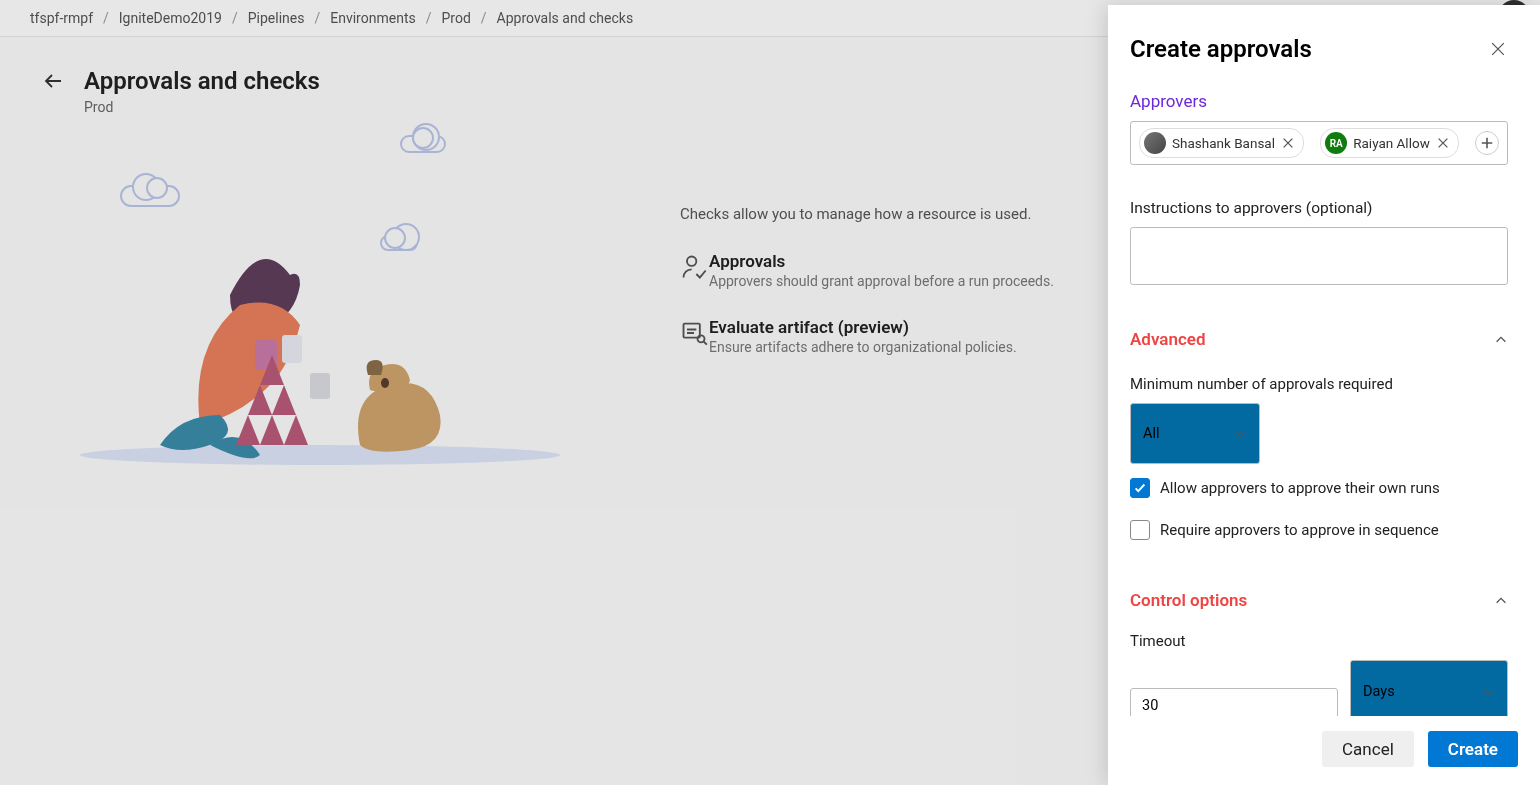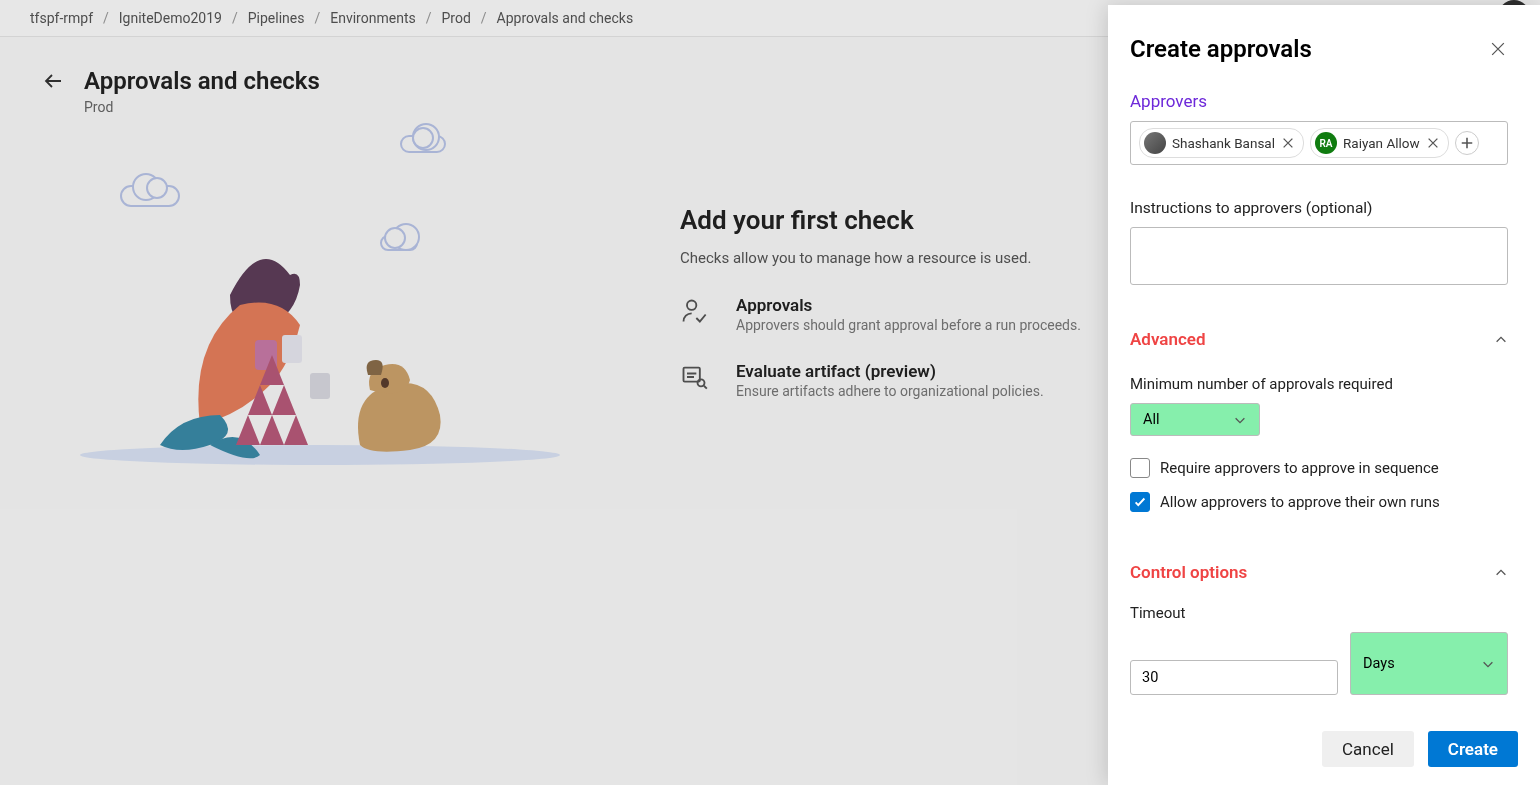--- a/index.html
+++ b/index.html
@@ -17,51 +17,51 @@
 .back-arrow { width:28px; height:28px; cursor:pointer; display:flex; align-items:center; justify-content:center; color:#333; }
 .page-title { font-size:24px; font-weight:600; color:#222; }
 .page-subtitle { font-size:14px; color:#666; margin-top:4px; }
 
 
 .main { display:flex; gap:60px; padding:40px 60px; align-items:flex-start; }
 .illus { width:560px; height:320px; position:relative; }
 .right-col { padding-top:40px; }
 .right-col h2 { font-size:26px; font-weight:600; color:#222; margin-bottom:14px; }
 .right-col .sub { font-size:15px; color:#555; margin-bottom:28px; }
-.check-item { display:flex; gap:28px; margin-bottom:28px; }
+.check-item { display:flex; gap:1px; margin-bottom:28px; }
 .check-label { font-size:17px; font-weight:600; color:#222; }
 .check-desc { font-size:14px; color:#777; margin-top:2px; }
 .check-icon { width:28px; height:28px; color:#555; flex-shrink:0; margin-top:2px; }
 
 
 .panel { position:absolute; top:5px; right:0; width:432px; height:780px; background:#fff; box-shadow:-2px 0 20px rgba(0,0,0,0.15); display:flex; flex-direction:column; }
 .panel-body { flex:1; overflow-y:auto; padding:30px 22px 10px 22px; border-right:10px solid #fff; }
 .panel-body::-webkit-scrollbar { width:14px; }
 .panel-body::-webkit-scrollbar-track { background:#f1f1f1; }
 .panel-body::-webkit-scrollbar-thumb { background:#c1c1c1; }
 .panel-body::-webkit-scrollbar-button { background:#e7e7e7; height:14px; }
 .panel-head { display:flex; justify-content:space-between; align-items:center; margin-bottom:28px; }
 .panel-title { font-size:24px; font-weight:600; }
 .close-x { width:20px; height:20px; cursor:pointer; color:#555; }
 .section-label { font-size:17px; color:#6d28d9; margin-bottom:10px; }
-.approvers-box { border:1px solid #bbb; border-radius:3px; padding:6px 8px; display:flex; gap:6px; flex-wrap:wrap; align-items:center; min-height:38px; }
+.approvers-box { border:1px solid #bbb; border-radius:3px; padding:6px 8px; display:flex; gap:6px; flex-wrap:wrap; align-items:center; min-height:38px;justify-content:space-between; }
 .chip { display:flex; align-items:center; gap:6px; border:1px solid #ddd; border-radius:14px; padding:3px 8px 3px 4px; font-size:13.5px; color:#333; }
 .chip .ava { width:22px; height:22px; border-radius:50%; background:#888; display:flex; align-items:center; justify-content:center; font-size:10px; color:#fff; font-weight:600; }
 .chip .ava.green { background:#107C10; }
 .chip .rm { cursor:pointer; color:#555; width:14px; height:14px; }
 .add-chip { width:24px; height:24px; border:1px solid #ccc; border-radius:50%; display:flex; align-items:center; justify-content:center; cursor:pointer; color:#555; font-size:16px; }
 
 .field-label { font-size:15.5px; color:#222; margin:34px 0 10px; }
 .textarea { width:100%; min-height:58px; border:1px solid #bbb; border-radius:3px; padding:8px; font-size:14px; resize:none; }
 
 .collapsible { display:flex; justify-content:space-between; align-items:center; cursor:pointer; margin-top:40px; }
 .collapsible h3 { font-size:17px; font-weight:600; color:#ef4444; }
 .chev { width:14px; height:14px; color:#555; }
 
-.select-box { display:flex; align-items:center; justify-content:space-between; border:1px solid #bbb; border-radius:3px; padding:7px 12px; font-size:14.5px; cursor:pointer; background:#86efac; }
+.select-box { display:flex; align-items:center; justify-content:space-between; border:1px solid #bbb; border-radius:3px; padding:21px 12px; font-size:14.5px; cursor:pointer; background:#0369a1; }
 
 .checkbox-row { display:flex; align-items:center; gap:10px; margin-top:14px; font-size:15px; color:#222; cursor:pointer; }
 .cb { width:20px; height:20px; border:1.5px solid #888; border-radius:3px; display:flex; align-items:center; justify-content:center; flex-shrink:0; }
 .cb.checked { background:#0078d4; border-color:#0078d4; }
 .cb.checked svg { color:#fff; width:14px; height:14px; }
 
 .row-inputs { display:flex; gap:12px; margin-top:10px; }
 .text-input { flex:0 0 140px; border:1px solid #bbb; border-radius:3px; padding:8px 11px; font-size:14.5px;margin-top:28px; }
 .select-wide { flex:1; }
 
@@ -131,21 +131,20 @@
       </g>
 
       <path d="M300 280 q-10 -50 30 -60 q40 -10 50 30 q5 30 -30 35 q-40 5 -50 -5" fill="#cda26b"></path>
       <path d="M310 225 q-5 -20 15 -25 q20 -5 25 15 q-5 20 -40 10" fill="#cda26b"></path>
       <ellipse cx="325" cy="218" rx="4" ry="5" fill="#5a3d2e"></ellipse>
       <path d="M308 210 q-5 -15 8 -15 q10 0 5 15" fill="#8a6d4a"></path>
       <rect x="250" y="208" width="20" height="26" rx="3" fill="#d8d8e0"></rect>
     </svg>
   </div>
   <div class="right-col">
-    <h2>Add your first check</h2>
     <div class="sub">Checks allow you to manage how a resource is used.</div>
     <div class="check-item">
       <div class="check-icon">
         <svg viewBox="0 0 24 24" width="28" height="28" fill="none" stroke="currentColor" stroke-width="1.6">
             <circle cx="10" cy="7" r="4"></circle>
             <path d="M3 21c0-4 3-7 7-7"></path>
             <path d="M14 18l3 3 5-6"></path>
           </svg>
       </div>
       <div>
@@ -217,31 +216,31 @@
     </div>
 
     <div class="field-label" style="margin-top:26px;font-size:15px">Minimum number of approvals required</div>
     <div class="select-box" style="width:130px">
       <span>All</span>
       <div class="chev"><svg viewBox="0 0 16 16" width="14" height="14" fill="none" stroke="currentColor" stroke-width="1.5">
             <path d="M3 6l5 5 5-5"></path>
           </svg></div>
     </div>
 
-    <div class="checkbox-row" style="margin-top:22px">
-      <div class="cb"></div>
-      <span>Require approvers to approve in sequence</span>
-    </div>
     <div class="checkbox-row">
       <div class="cb checked">
           <svg viewBox="0 0 16 16" fill="none" stroke="currentColor" stroke-width="2.2">
             <path d="M3 8.5l3 3L13 4"></path>
           </svg>
         </div>
       <span>Allow approvers to approve their own runs</span>
+    </div>
+    <div class="checkbox-row" style="margin-top:22px">
+      <div class="cb"></div>
+      <span>Require approvers to approve in sequence</span>
     </div>
 
     <div class="collapsible" style="margin-top:50px">
       <h3>Control options</h3>
       <div class="chev"><svg viewBox="0 0 16 16" width="14" height="14" fill="none" stroke="currentColor" stroke-width="1.5">
             <path d="M3 10l5-5 5 5"></path>
           </svg></div>
     </div>
 
     <div class="field-label" style="margin-top:22px;font-size:15px">Timeout</div>

